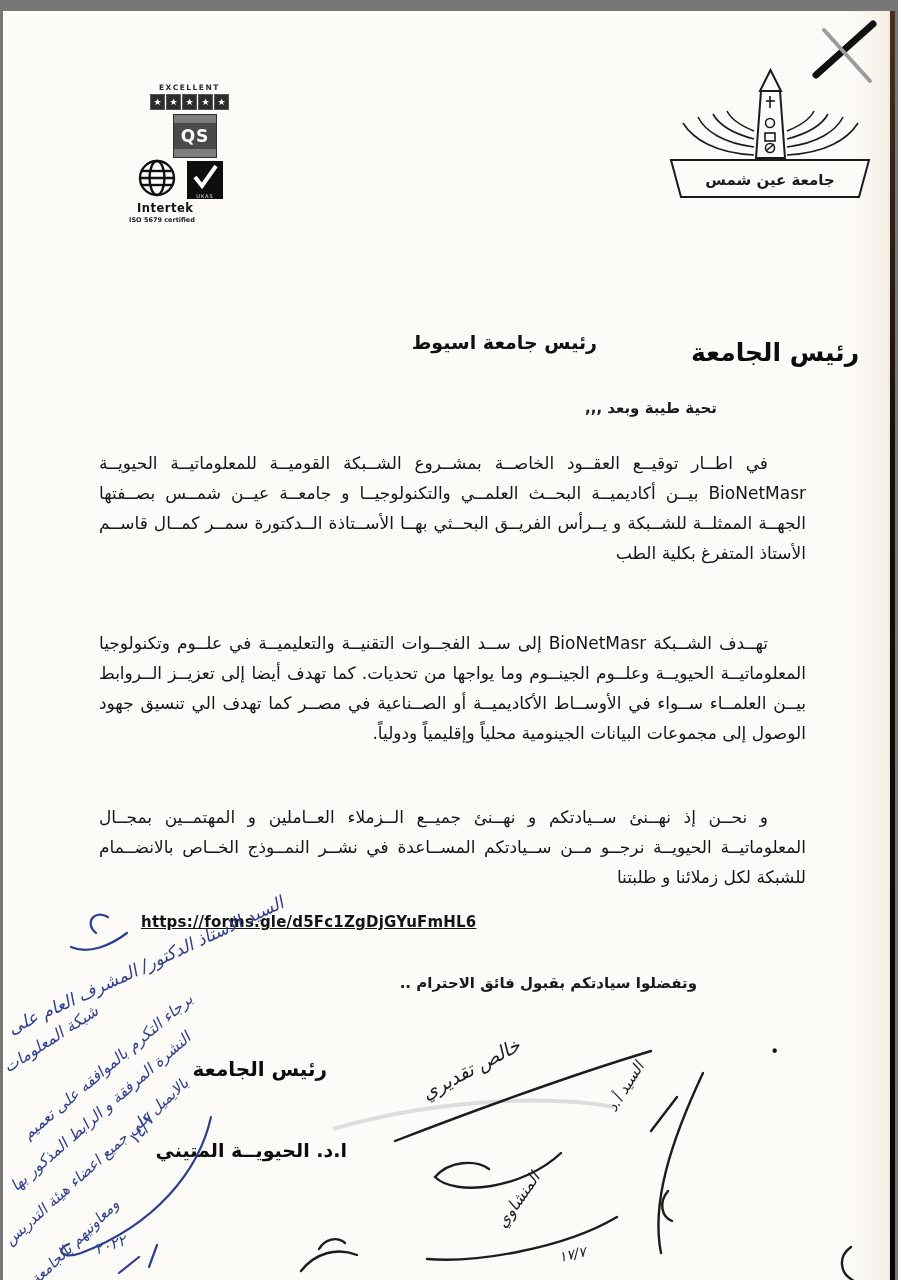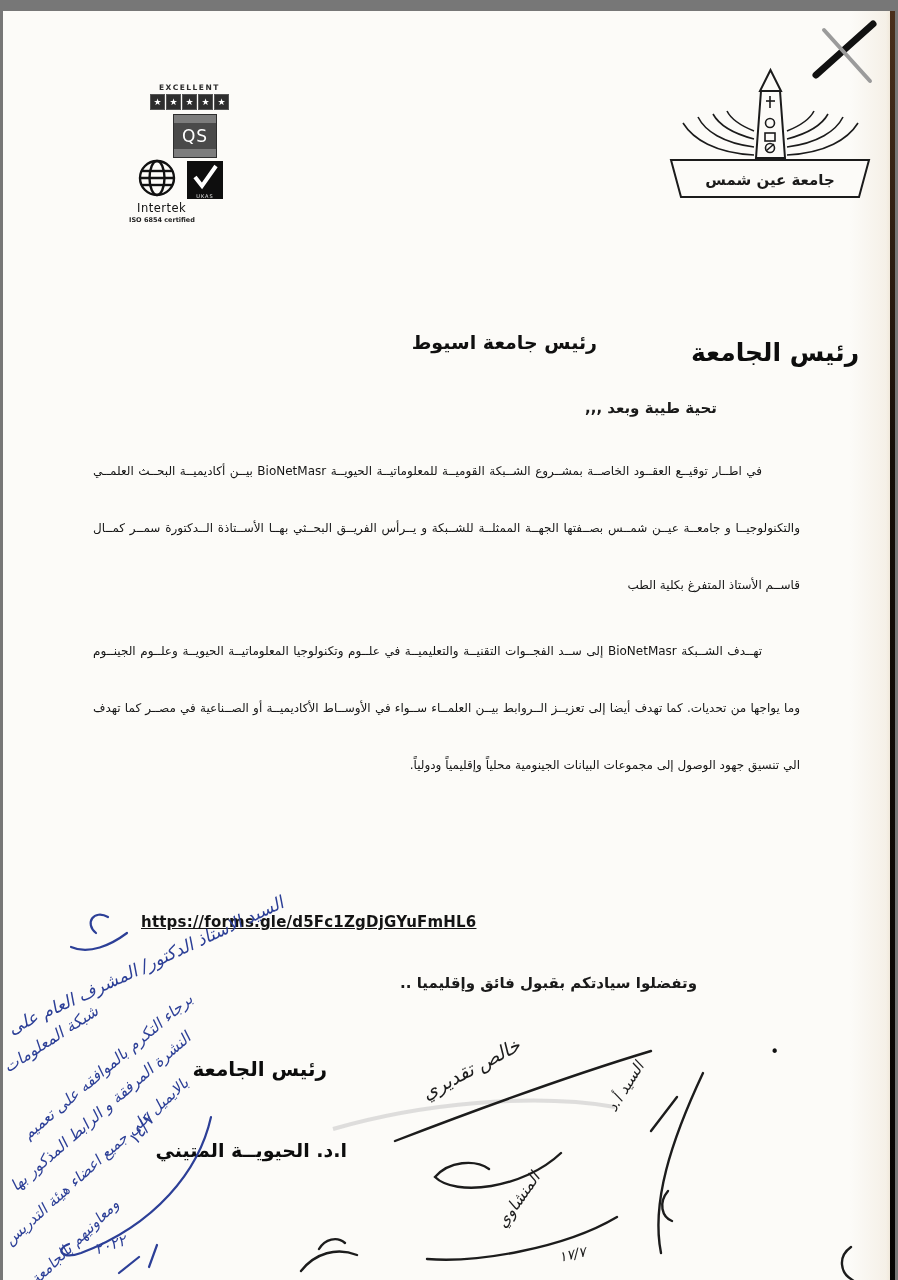--- a/index.html
+++ b/index.html
@@ -11,36 +11,36 @@
   .abs{position:absolute;}
   .nw{white-space:nowrap;}
   
   .excellent{left:156px;top:72px;font-size:7.5px;letter-spacing:1.5px;color:#2b2b2b;font-weight:bold;}
   .stars{left:147px;top:83px;display:flex;gap:1px;}
   .stars span{display:inline-block;width:13px;height:14px;background:#2e2e2e;color:#fff;
     font-size:9px;line-height:14px;text-align:center;border:1px solid #555;}
   .qs{left:170px;top:103px;width:42px;height:42px;background:#4a4a4a;border:1px solid #2e2e2e;}
   .qs .band{height:8px;background:#7d7d7d;}
   .qs .mid{height:26px;display:flex;align-items:center;justify-content:center;
-    color:#fff;font-size:17px;font-weight:normal;letter-spacing:1px;}
+    color:#fff;font-size:17px;font-weight:bold;letter-spacing:1px;}
   .globe{left:131px;top:146px;}
-  .intertek-label{left:134px;top:190px;font-size:11.5px;font-weight:normal;color:#111;letter-spacing:.5px;}
+  .intertek-label{left:134px;top:190px;font-size:11.5px;font-weight:bold;color:#111;letter-spacing:.5px;}
   .iso-label{left:126px;top:205px;font-size:6.5px;font-weight:bold;color:#222;}
   .ukas{left:184px;top:150px;width:36px;height:38px;background:#0e0e0e;text-align:center;}
   .ukas .tag{color:#e7e7e7;font-size:5px;letter-spacing:1px;margin-top:-2px;}
   
   .emblem{left:650px;top:56px;}
   .office-title{left:663px;top:188px;width:218px;text-align:center;
     font-size:25px;font-weight:bold;direction:rtl;color:#0d0d0d;}
   
   .recipient1{right:180px;top:266px;font-size:20px;font-weight:bold;direction:rtl;color:#101010;}
   .recipient2{right:298px;top:320px;font-size:19px;font-weight:bold;direction:rtl;color:#101010;}
   .salutation{right:178px;top:388px;font-size:15px;font-weight:bold;direction:rtl;}
-  .para{position:absolute;right:95px;width:707px;direction:rtl;text-align:justify;
-    font-size:12px;line-height:57px;color:#151515;text-indent:38px;}
+  .para{position:absolute;right:89px;width:707px;direction:rtl;text-align:justify;
+    font-size:17px;line-height:30px;color:#151515;text-indent:38px;}
   .p1{top:420px;} .p2{top:600px;} .p3{top:774px;}
   .url{left:138px;top:902px;font-size:15px;font-weight:bold;direction:ltr;
     text-decoration:underline;color:#141414;letter-spacing:.2px;}
   .closing{right:198px;top:963px;font-size:15px;font-weight:bold;direction:rtl;}
   .att-bullet{right:116px;top:1032px;font-size:15px;color:#111;}
   .att-note{right:132px;top:1029px;font-size:13px;font-weight:bold;direction:rtl;color:#111;}
   .sig-title{right:568px;top:1046px;font-size:20px;font-weight:bold;direction:rtl;color:#0c0c0c;}
   .sig-name{right:548px;top:1128px;font-size:19px;font-weight:bold;direction:rtl;color:#0c0c0c;}
   
   .hw{position:absolute;white-space:nowrap;font-style:italic;transform-origin:0 50%;}
@@ -77,21 +77,21 @@
         <g fill="none" stroke="#111" stroke-width="2.4">
           <circle cx="23" cy="21" r="17"></circle>
           <ellipse cx="23" cy="21" rx="7.5" ry="17"></ellipse>
           <line x1="7" y1="14" x2="39" y2="14"></line>
           <line x1="6" y1="21" x2="40" y2="21"></line>
           <line x1="7" y1="28" x2="39" y2="28"></line>
         </g>
       </svg>
     </div>
     <div class="abs intertek-label nw">Intertek</div>
-    <div class="abs iso-label nw">ISO 6854 certified</div>
+    <div class="abs iso-label nw">ISO 5679 certified</div>
     <div class="abs ukas">
       <svg width="36" height="30" viewBox="0 0 36 30">
         <path d="M8,16 L15,25 L29,5" fill="none" stroke="#fff" stroke-width="4"></path>
       </svg>
       <div class="tag">UKAS</div>
     </div>
   </div>
 
   <div class="abs emblem">
     <svg width="235" height="135" viewBox="0 0 235 135">
@@ -118,22 +118,23 @@
       </g>
       <text x="117" y="118" text-anchor="middle" font-size="15" font-weight="bold" fill="#1b1b1b">جامعة عين شمس</text>
     </svg>
     <div class="office-title abs nw" style="left:13px;top:132px;position:relative;width:218px;">رئيس الجامعة</div>
   </div>
 
   <div class="abs recipient2 nw">رئيس جامعة اسيوط</div>
   <div class="abs salutation nw">تحية طيبة وبعد ,,,</div>
   <p class="para p1">في اطــار توقيــع العقــود الخاصــة بمشــروع الشــبكة القوميــة للمعلوماتيــة الحيويــة BioNetMasr بيــن أكاديميــة البحــث العلمــي والتكنولوجيــا و جامعــة عيــن شمــس بصــفتها الجهــة الممثلــة للشــبكة و يــرأس الفريــق البحــثي بهــا الأســتاذة الــدكتورة سمــر كمــال قاســم الأستاذ المتفرغ بكلية الطب</p>
   <p class="para p2">تهــدف الشــبكة BioNetMasr إلى ســد الفجــوات التقنيــة والتعليميــة في علــوم وتكنولوجيا المعلوماتيــة الحيويــة وعلــوم الجينــوم وما يواجها من تحديات. كما تهدف أيضا إلى تعزيــز الــروابط بيــن العلمــاء ســواء في الأوســاط الأكاديميــة أو الصــناعية في مصــر كما تهدف الي تنسيق جهود الوصول إلى مجموعات البيانات الجينومية محلياً وإقليمياً ودولياً.</p>
+  <p class="para p3">و نحــن إذ نهــنئ ســيادتكم و نهــنئ جميــع الــزملاء العــاملين و المهتمــين بمجــال المعلوماتيــة الحيويــة نرجــو مــن ســيادتكم المســاعدة في نشــر النمــوذج الخــاص بالانضــمام للشبكة لكل زملائنا و طلبتنا</p>
   <div class="abs url nw">https://forms.gle/d5Fc1ZgDjGYuFmHL6</div>
-  <div class="abs closing nw">وتفضلوا سيادتكم بقبول فائق وإقليميا ..</div>
+  <div class="abs closing nw">وتفضلوا سيادتكم بقبول فائق الاحترام ..</div>
   <span class="abs att-bullet">•</span>
   <div class="abs sig-title nw">رئيس الجامعة</div>
   <div class="abs sig-name nw">ا.د. الحيويــة المتيني</div>
 
   <svg class="ink" width="898" height="1280" viewBox="0 0 898 1280">
 
     <g>
       <path d="M813,64 L870,13" stroke="#111" stroke-width="7" stroke-linecap="round" fill="none"></path>
       <path d="M821,19 L867,70" stroke="#9b9b9b" stroke-width="4" stroke-linecap="round" fill="none"></path>
     </g>

